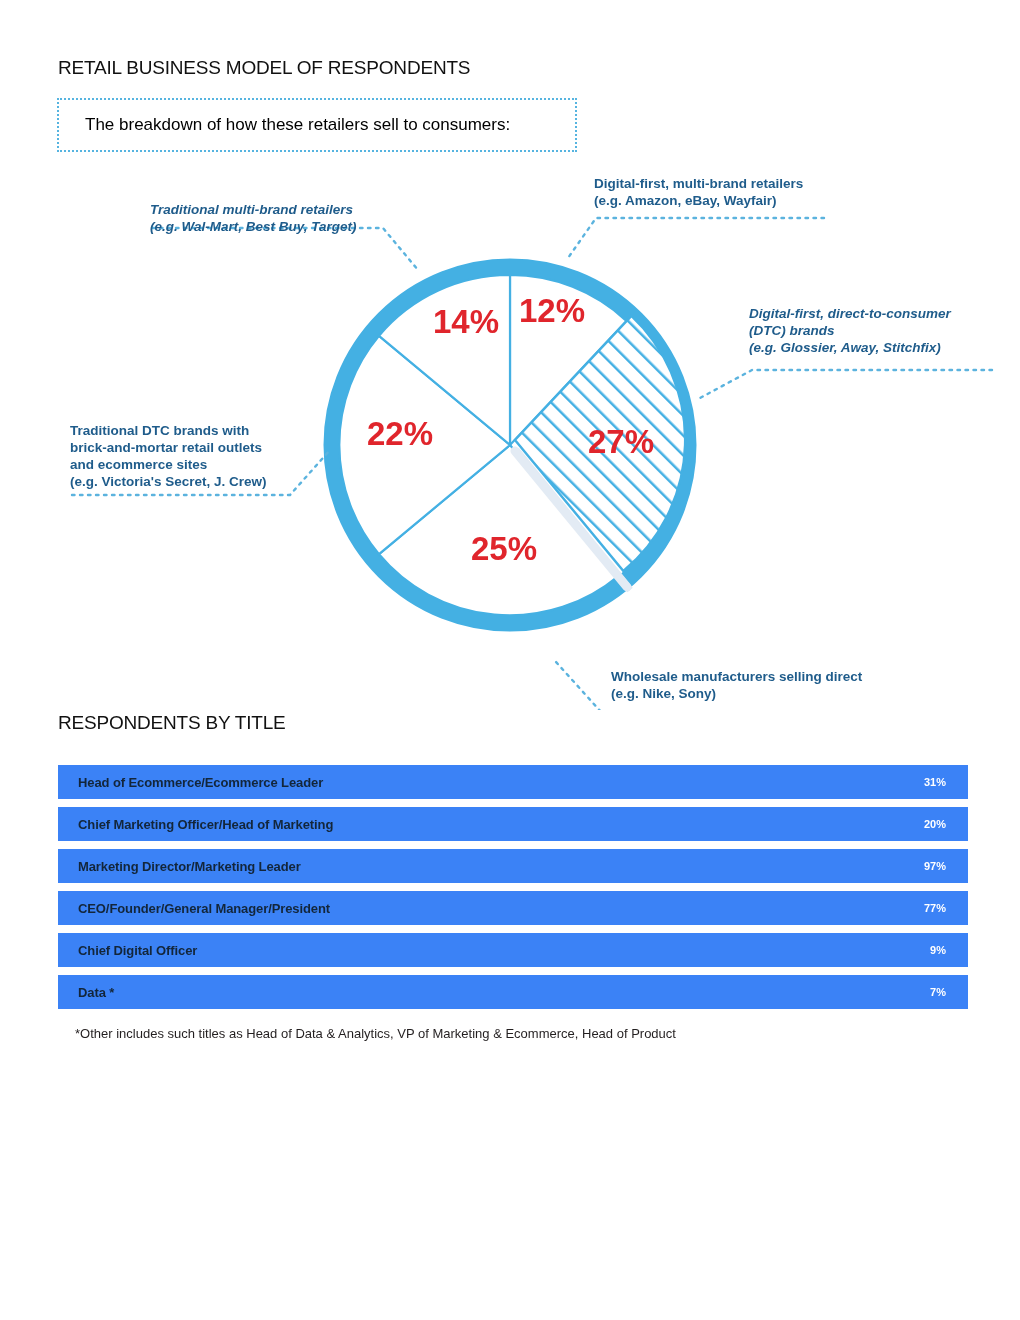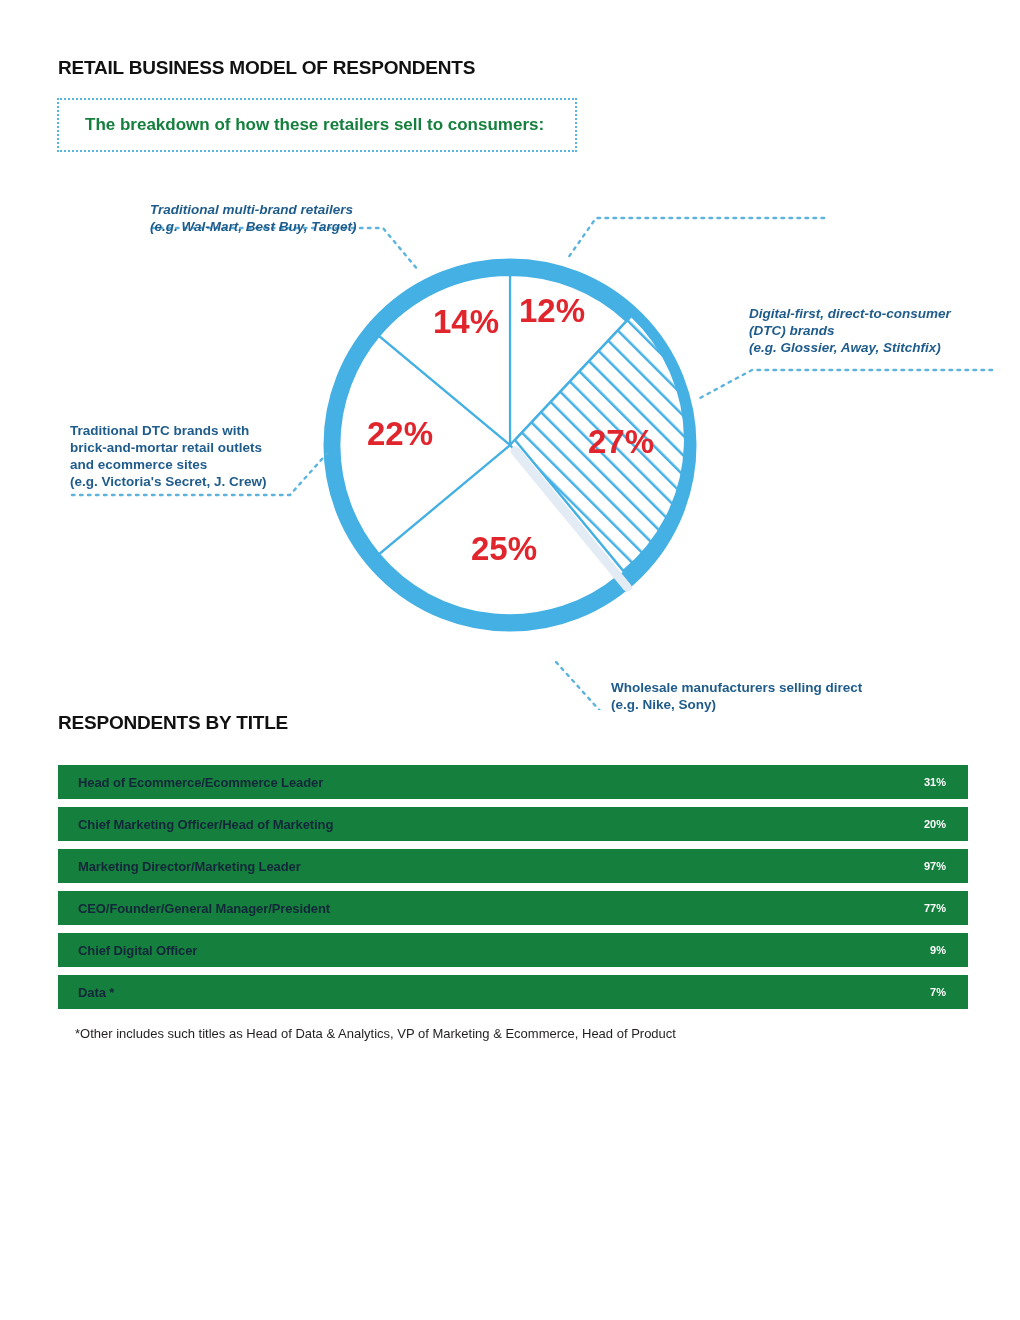--- a/index.html
+++ b/index.html
@@ -9,70 +9,69 @@
     font-family:"Liberation Sans", sans-serif;
     position:relative;
     overflow:hidden;
     -webkit-font-smoothing:antialiased;
   }
   .page{position:absolute;inset:0;}
 
   
   .sec-title{
     position:absolute;
-    font-weight:bold;
+    font-weight:normal;
     color:#111111;
     font-size:19px;
     letter-spacing:-0.2px;
   }
   #title-retail{left:58px;top:57px;}
   #title-respondents{left:58px;top:712px;}
 
   
   .subtitle-box{
     position:absolute;
     left:57px;top:98px;
     width:520px;height:54px;
     border:2px dotted #56b4e0;
     box-sizing:border-box;
   }
   .subtitle-text{
     position:absolute;
     left:26px;top:15px;
     font-size:17px;
-    color:#15803d;
+    color:#000000;
     white-space:nowrap;
-    font-weight:bold;
   }
 
   
   #pie-wrap{position:absolute;left:0;top:150px;width:1020px;height:560px;}
   #pie-svg{position:absolute;left:0;top:0;}
 
   
   .callout{
     position:absolute;
     color:#1f5c8b;
     font-size:13.5px;
     font-weight:bold;
     line-height:17px;
     white-space:nowrap;
   }
   #cal-trad-multi{left:150px;top:201px;font-style:italic;}
   #cal-digital-multi{left:594px;top:175px;}
   #cal-dtc{left:749px;top:305px;}
   #cal-trad-dtc{left:70px;top:422px;}
-  #cal-wholesale{left:611px;top:668px;margin-top:11px;}
+  #cal-wholesale{left:611px;top:668px;}
 
   
   #table{position:absolute;left:58px;top:765px;width:910px;}
   .trow{
     position:relative;
     height:34px;
-    background:#15803d;
+    background:#3b82f6;
     margin-bottom:8px;
     display:flex;
     align-items:center;
     justify-content:space-between;
     padding:0 22px 0 20px;
     box-sizing:border-box;
   }
   .trow-label{
     font-size:13px;
     font-weight:bold;
@@ -150,20 +149,24 @@
       <polyline points="72,345 290,345 330,300" fill="none" stroke="#5bb3de" stroke-width="2.4" stroke-dasharray="2.5 5.5" stroke-linecap="round"></polyline>
 
       <polyline points="880,563 602,563 556,512" fill="none" stroke="#5bb3de" stroke-width="2.4" stroke-dasharray="2.5 5.5" stroke-linecap="round"></polyline>
     </svg>
 
     <div class="callout" id="cal-trad-multi" style="top:51px;">
       <div>Traditional multi-brand retailers</div>
       <div>(e.g. Wal-Mart, Best Buy, Target)</div>
     </div>
 
+    <div class="callout" id="cal-digital-multi" style="top:25px;">
+      <div>Digital-first, multi-brand retailers</div>
+      <div>(e.g. Amazon, eBay, Wayfair)</div>
+    </div>
 
     <div class="callout" id="cal-dtc" style="top:155px;font-style:italic;">
       <div>Digital-first, direct-to-consumer</div>
       <div>(DTC) brands</div>
       <div>(e.g. Glossier, Away, Stitchfix)</div>
     </div>
 
     <div class="callout" id="cal-trad-dtc" style="top:272px;">
       <div>Traditional DTC brands with</div>
       <div>brick-and-mortar retail outlets</div>

